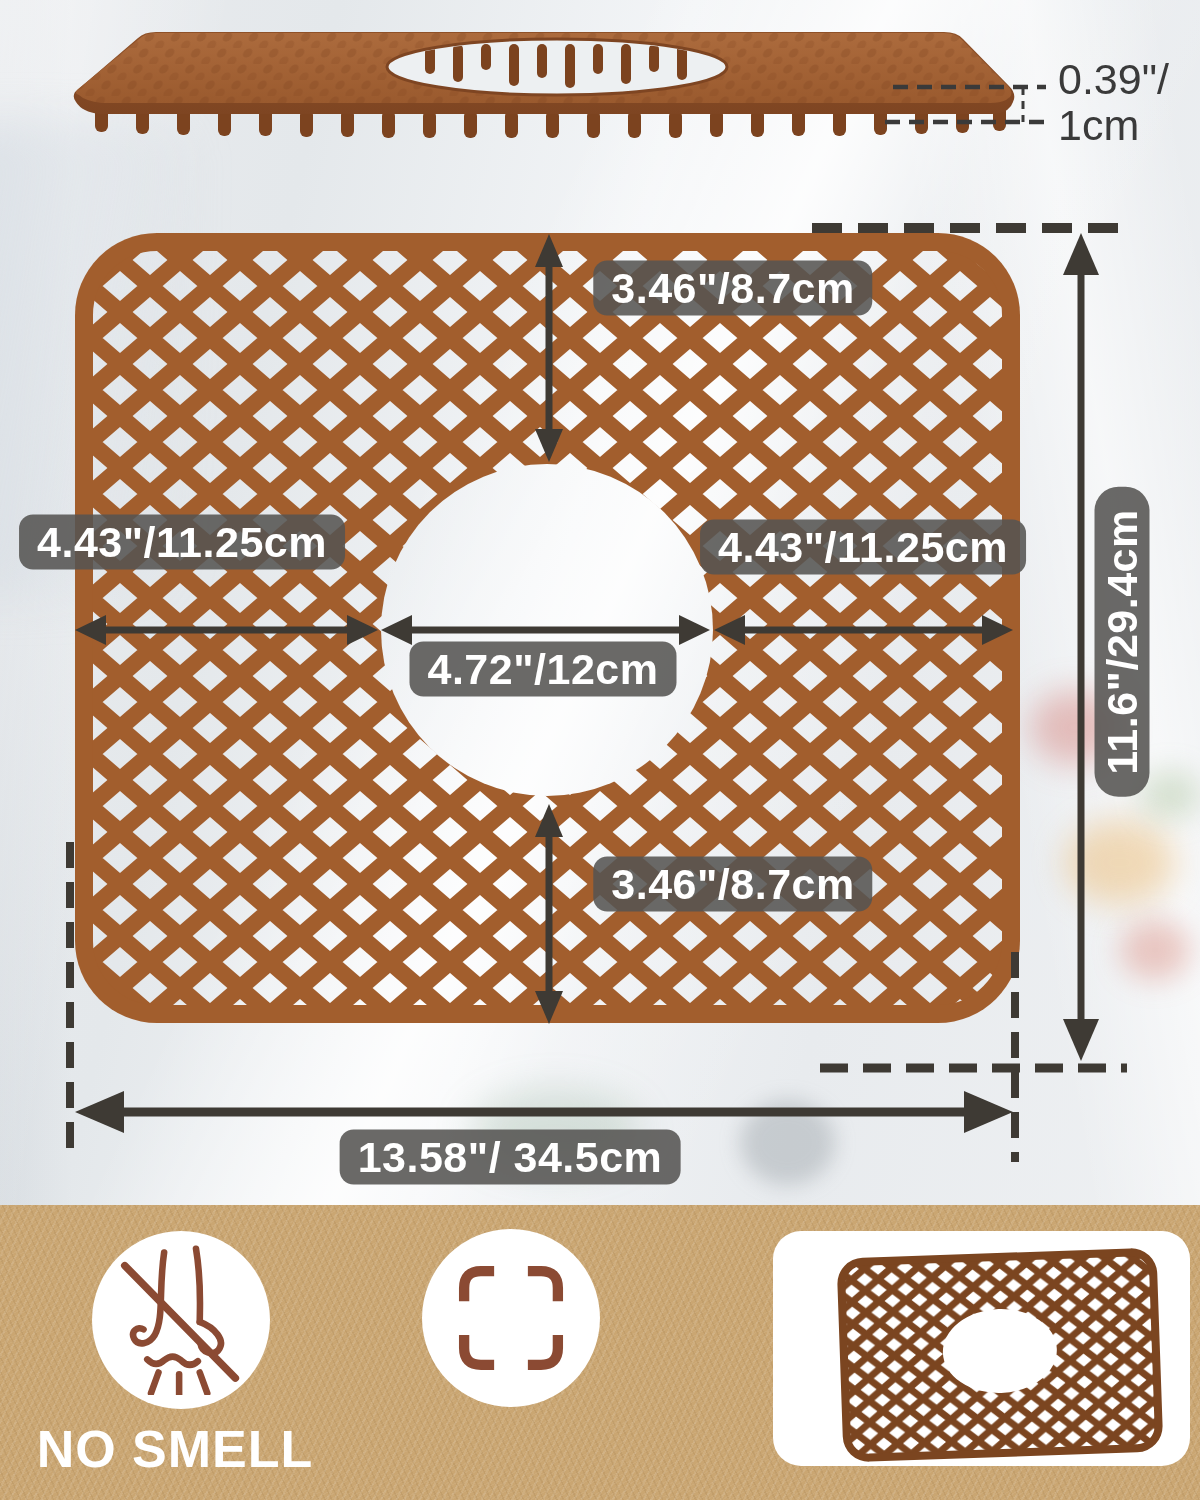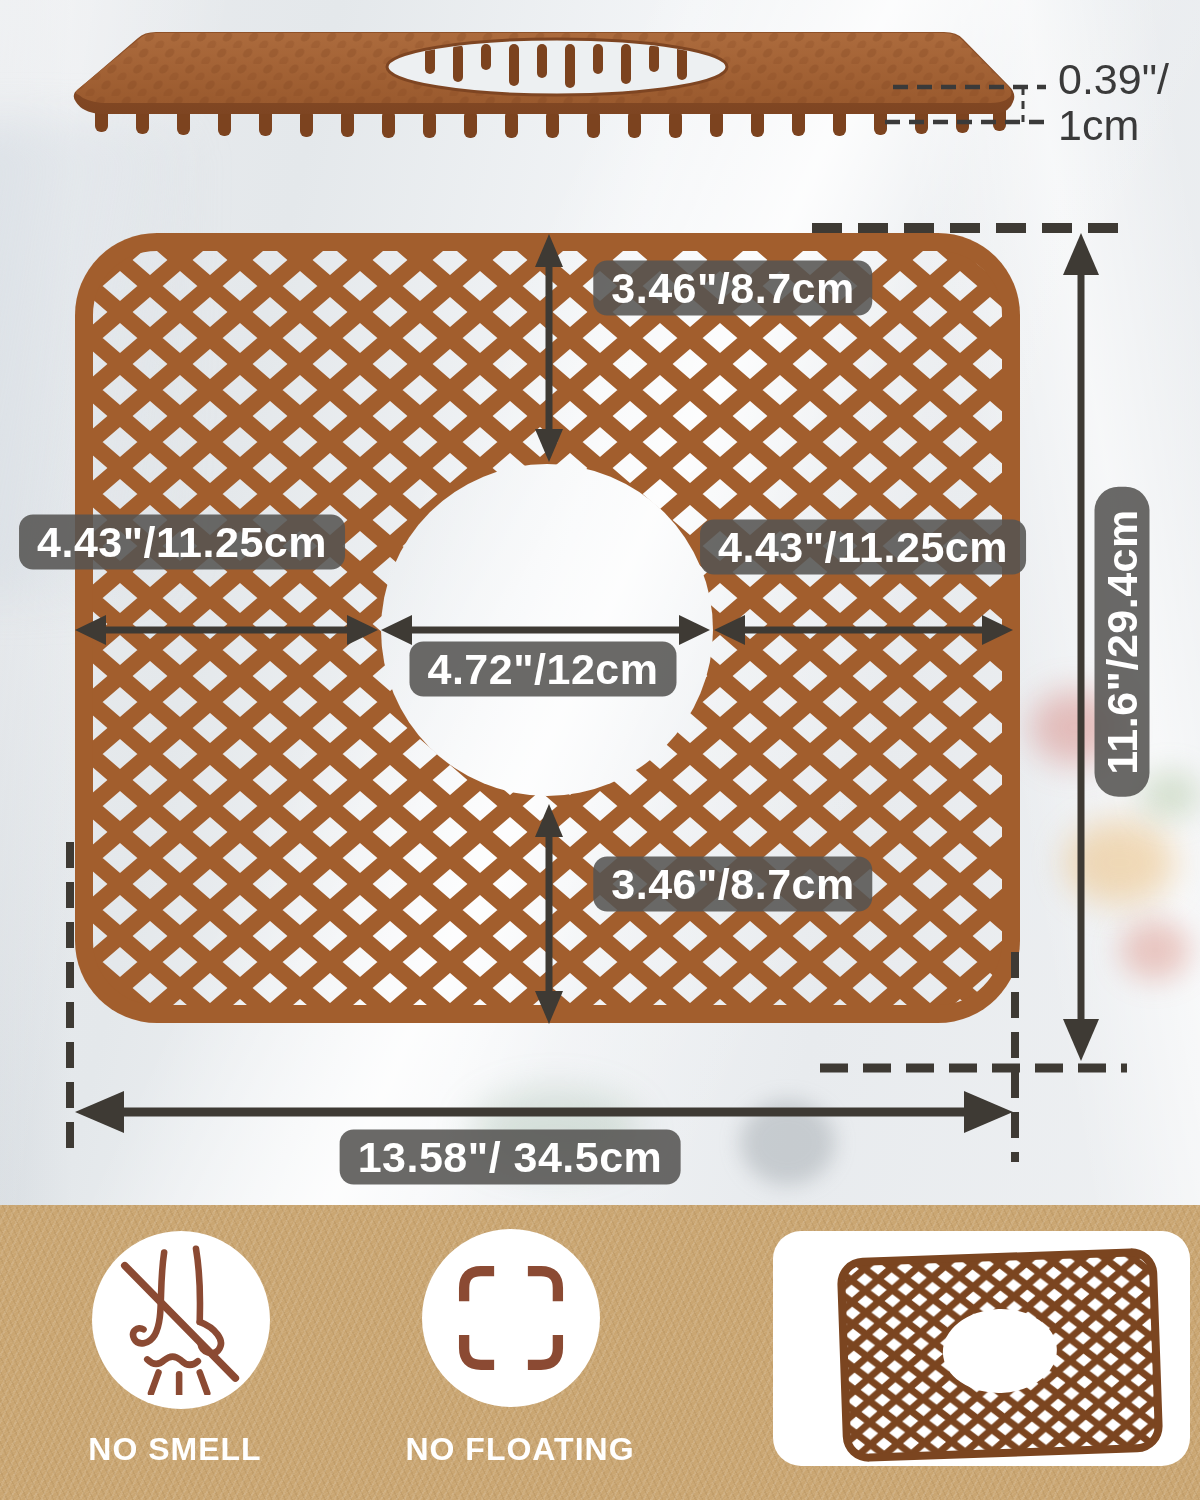--- a/index.html
+++ b/index.html
@@ -26,21 +26,21 @@
         background-color:#caa672;
         background-image:
           repeating-linear-gradient(115deg,rgba(255,255,255,.09) 0 2px,transparent 2px 7px),
           repeating-linear-gradient(65deg,rgba(120,85,40,.10) 0 1.5px,transparent 1.5px 6px),
           repeating-linear-gradient(150deg,rgba(255,255,255,.06) 0 1px,transparent 1px 4px);}
   .icon-circle{position:absolute;width:178px;height:178px;border-radius:50%;background:#fff;
         display:flex;align-items:center;justify-content:center;}
   .c1{left:92px;top:26px;}
   .c2{left:422px;top:24px;}
   .feature-label{position:absolute;top:216px;height:56px;line-height:56px;
-        transform:translateX(-50%);color:#fff;font-size:32px;font-weight:700;
+        transform:translateX(-50%);color:#fff;font-size:52px;font-weight:700;
         letter-spacing:1px;white-space:nowrap;}
   .l1{left:175px;}
   .l2{left:520px;}
   .thumb-card{position:absolute;left:773px;top:26px;width:417px;height:235px;
         background:#fff;border-radius:28px;overflow:hidden;}
 </style>
 </head>
 <body>
 
 <div class="page">
@@ -212,21 +212,20 @@
     <div class="icon-circle c2">
       <svg width="150" height="150" viewBox="0 0 160 160">
         <g stroke="#8B4A33" stroke-width="11" fill="none">
           <path d="M 30 62 L 30 48 Q 30 30 48 30 L 62 30"></path>
           <path d="M 98 30 L 112 30 Q 130 30 130 48 L 130 62"></path>
           <path d="M 130 98 L 130 112 Q 130 130 112 130 L 98 130"></path>
           <path d="M 62 130 L 48 130 Q 30 130 30 112 L 30 98"></path>
         </g>
       </svg>
     </div>
-    <div class="feature-label l2">NO FLOATING</div>
 
     <div class="thumb-card">
       <svg width="417" height="235" viewBox="0 0 417 235">
         <defs>
           <pattern id="lat2" width="27" height="22" patternUnits="userSpaceOnUse">
             <path d="M0 0 L27 22 M27 0 L0 22" stroke="#7B4520" stroke-width="7" fill="none"></path>
           </pattern>
           <mask id="holeMask2">
             <rect x="67" y="22" width="320" height="204" rx="26" fill="#fff"></rect>
             <ellipse cx="227" cy="120" rx="57" ry="42" fill="#000"></ellipse>

